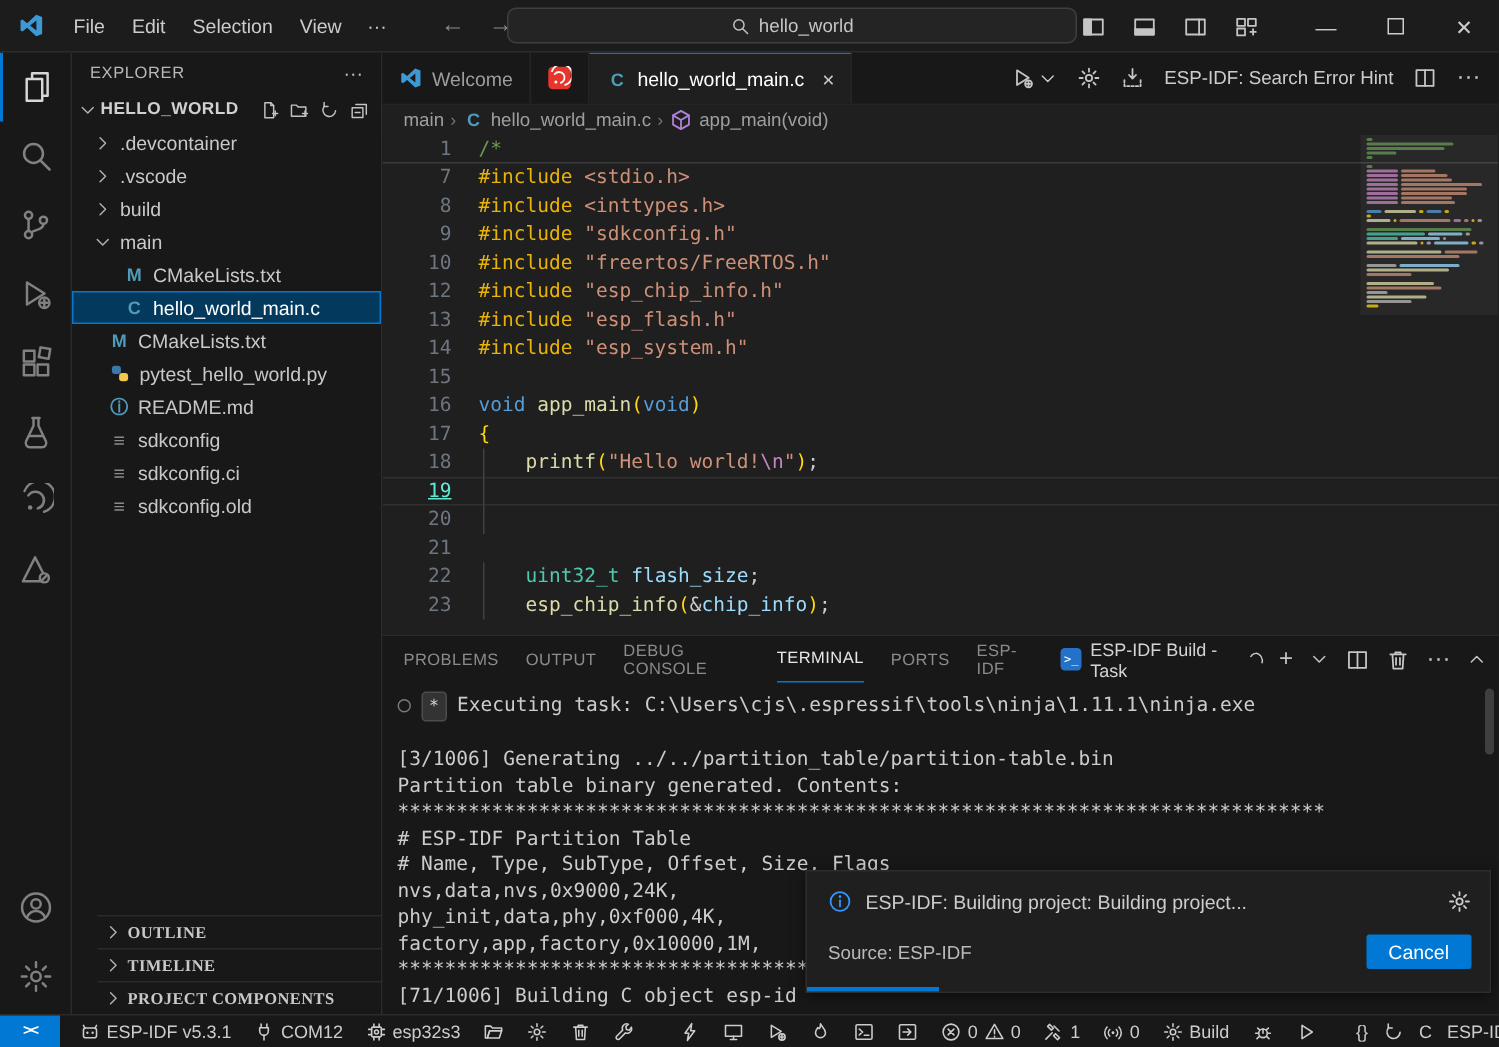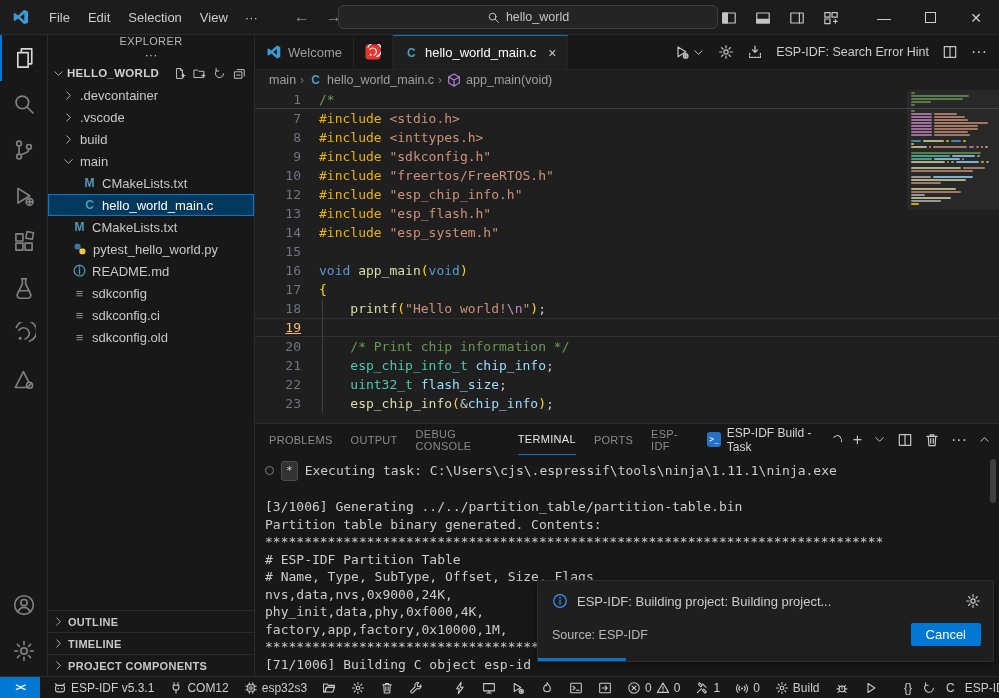--- a/index.html
+++ b/index.html
@@ -35,30 +35,30 @@
 
   
   #activitybar { width:48px; background:#181818; border-right:1px solid #2b2b2b; display:flex;
     flex-direction:column; align-items:center; position:relative; }
   .act-item { width:48px; height:46px; display:flex; align-items:center; justify-content:center; color:#818181; }
   .act-item.active { color:#d7d7d7; border-left:2px solid #0078d4; }
   .act-bottom { position:absolute; bottom:2px; left:0; width:48px; display:flex; flex-direction:column; align-items:center; }
 
   
   #sidebar { width:207px; background:#181818; border-right:1px solid #2b2b2b; position:relative; font-size:13px; }
-  .sb-header { height:27px; display:flex; align-items:center; justify-content:space-between; padding:0 12px;flex-direction:column; }
+  .sb-header { height:27px; display:flex; align-items:center; justify-content:space-between; padding:0 12px; }
   .sb-title { font-size:11px; color:#b8b8b8; letter-spacing:.4px; }
   .proj-row { height:22px; display:flex; align-items:center; padding:0 4px 0 4px; color:#d0d0d0; }
   .proj-name { font-weight:bold; font-size:11.5px; letter-spacing:.3px; margin-left:2px; flex:1; }
   .proj-acts { display:flex; gap:7px; color:#c2c2c2; margin-right:4px; }
   .tree-row { height:22px; display:flex; align-items:center; color:#c8c8c8; position:relative; white-space:nowrap; }
   .tree-row.selected { background:#04395e; outline:1px solid #0078d4; outline-offset:-1px; color:#ffffff; }
   .tree-label { margin-left:5px; }
   .tree-chev { color:#b0b0b0; display:inline-flex; }
-  .sb-sections { position:absolute; bottom:0; left:0; width:100%; }
+  .sb-sections { position:absolute; bottom:0; left:17px; width:100%;font-family:Liberation Serif, serif; }
   .sb-section { height:22px; border-top:1px solid #2b2b2b; display:flex; align-items:center; padding-left:4px;
     font-weight:bold; font-size:11px; color:#c8c8c8; letter-spacing:.3px; gap:3px; }
 
   
   #main { flex:1; display:flex; flex-direction:column; min-width:0; }
 
   #tabbar { height:35px; background:#181818; display:flex; align-items:stretch; border-bottom:1px solid #252525; }
   .tab { display:flex; align-items:center; gap:6px; padding:0 11px; font-size:13px; color:#9d9d9d;
     background:#181818; border-right:1px solid #252525; position:relative; }
   .tab.active { background:#1f1f1f; color:#ffffff; border-top:1.5px solid #0078d4; }
@@ -70,21 +70,21 @@
     font-size:12.5px; color:#9f9f9f; gap:4px; }
   .bc-sep { color:#767676; font-size:12px; }
 
   
   #editor { height:333px; position:relative; background:#1f1f1f; overflow:hidden; }
   .cl { display:flex; height:19px; line-height:19px; font-size:13px; white-space:pre; position:relative; }
   .cl .ln { width:46px; text-align:right; color:#6e7681; flex:0 0 46px; }
   .cl .lc { margin-left:18px; position:relative; }
   .cl.sticky { border-bottom:1px solid #3c3c3c; background:#1f1f1f; }
   .cl.activeline { box-shadow:inset 0 1px 0 #303030, inset 0 -1px 0 #303030; }
-  .cl.activeline .ln { color:#fdba74;text-decoration:underline; }
+  .cl.activeline .ln { color:#5eead4;text-decoration:underline; }
   .cl.guide .lc::before { content:""; position:absolute; left:3px; top:0; bottom:0; border-left:1px solid #404040; }
   .tc-c{color:#6a9955}.tc-p{color:#eab308}.tc-s{color:#ce9178}.tc-k{color:#569cd6}
   .tc-f{color:#dcdcaa}.tc-t{color:#4ec9b0}.tc-v{color:#9cdcfe}.tc-b{color:#ffd710}
   .tc-w{color:#cccccc}.tc-e{color:#c586c0}
   #minimap { position:absolute; right:0; top:2px; width:92px; padding-left:4px; }
   #minimap-slider { position:absolute; right:0; top:0; width:92px; height:120px; background:rgba(255,255,255,0.045); }
   .mm-row { height:2px; margin-bottom:1px; display:flex; gap:2px; }
   .mm-seg { height:2px; border-radius:1px; opacity:.75; }
 
   
@@ -538,23 +538,23 @@
      <span class="ln">15</span><span class="lc"></span></div>
           <div class="cl   ">
      <span class="ln">16</span><span class="lc"><span class="tc-k">void</span><span class="tc-w"> </span><span class="tc-f">app_main</span><span class="tc-b">(</span><span class="tc-k">void</span><span class="tc-b">)</span></span></div>
           <div class="cl   ">
      <span class="ln">17</span><span class="lc"><span class="tc-b">{</span></span></div>
           <div class="cl   guide">
      <span class="ln">18</span><span class="lc"><span class="tc-w">    </span><span class="tc-f">printf</span><span class="tc-b">(</span><span class="tc-s">"Hello world!</span><span class="tc-e">\n</span><span class="tc-s">"</span><span class="tc-b">)</span><span class="tc-w">;</span></span></div>
           <div class="cl  activeline guide">
      <span class="ln">19</span><span class="lc"></span></div>
           <div class="cl   guide">
-     <span class="ln">20</span><span class="lc"><span class="tc-w">    </span><span class="tc-c">/* Print chip information */</span></span></div>
+     <span class="ln">20</span><span class="lc"><span class="tc-w">    </span></span></div>
           <div class="cl   guide">
-     <span class="ln">21</span><span class="lc"><span class="tc-w">    </span><span class="tc-t">esp_chip_info_t</span><span class="tc-w"> </span><span class="tc-v">chip_info</span><span class="tc-w">;</span></span></div>
+     <span class="ln">21</span></div>
           <div class="cl   guide">
      <span class="ln">22</span><span class="lc"><span class="tc-w">    </span><span class="tc-t">uint32_t</span><span class="tc-w"> </span><span class="tc-v">flash_size</span><span class="tc-w">;</span></span></div>
           <div class="cl   guide">
      <span class="ln">23</span><span class="lc"><span class="tc-w">    </span><span class="tc-f">esp_chip_info</span><span class="tc-b">(</span><span class="tc-w">&amp;</span><span class="tc-v">chip_info</span><span class="tc-b">)</span><span class="tc-w">;</span></span></div>
         </div>
       <div id="minimap-slider"></div>
       <div id="minimap">
           <div class="mm-row">
             <span class="mm-seg" style="width:4px;background:#6a9955"></span>
           </div>

